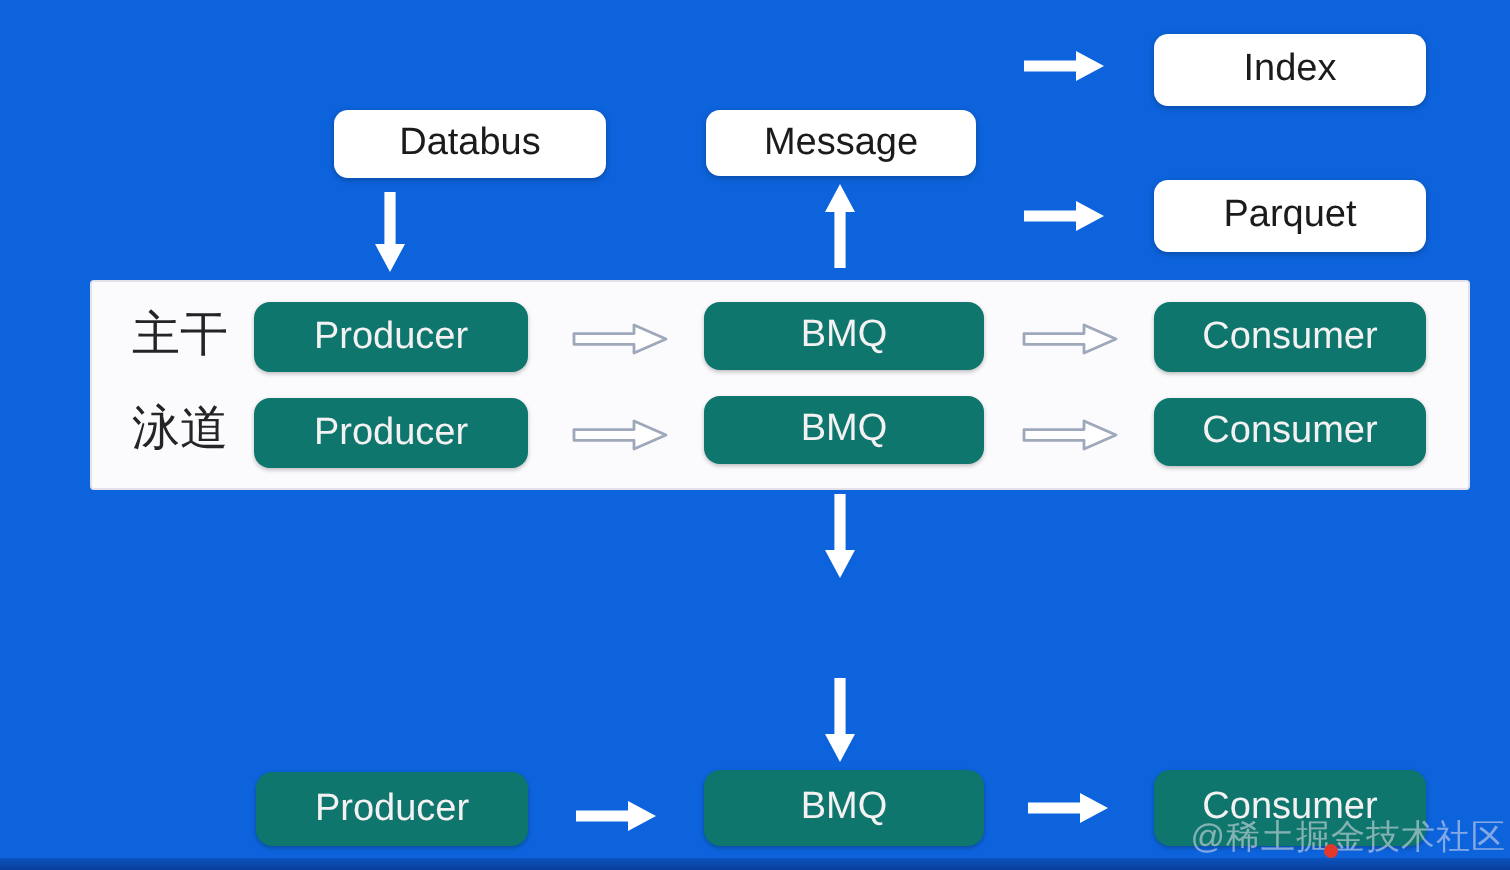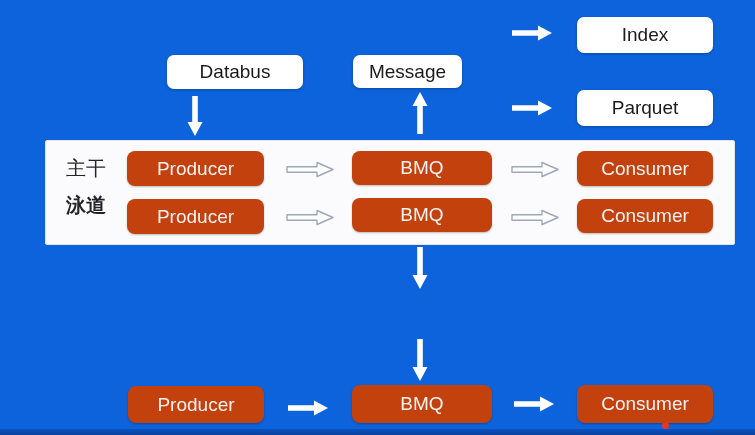--- a/index.html
+++ b/index.html
@@ -5,42 +5,42 @@
   html,body { margin:0; padding:0; background:#000; }
   .stage {
     position:relative; width:755px; height:435px;
     background:#0d63dc; overflow:hidden;
     font-family:"Liberation Sans", sans-serif;
   }
   .node { position:absolute; display:flex; align-items:center; justify-content:center;
           box-sizing:border-box; white-space:nowrap; }
   .wbox { background:#ffffff; border-radius:7px; color:#1b1b1d; font-size:19px;
           box-shadow:0 1px 3px rgba(0,0,0,0.25); }
-  .gbox { background:#c2410c; border-radius:8px; color:#f3f1f1; font-size:19px;
+  .gbox { background:#0f766e; border-radius:8px; color:#f3f1f1; font-size:19px;
           box-shadow:0 1px 2px rgba(0,0,0,0.25); }
   .panel { position:absolute; left:45px; top:140px; width:690px; height:105px;
            background:#fbfafc; border:1px solid #e2e2e8; border-radius:2px;
            box-sizing:border-box; }
-  .lane-label { position:absolute; font-size:20px; color:#242428; font-weight:500;
+  .lane-label { position:absolute; font-size:24px; color:#242428; font-weight:500;
                 height:26px; line-height:26px; }
   .arrow { position:absolute; }
   .watermark { position:absolute; top:407px; right:2px; font-size:17px;
                color:rgba(228,228,236,0.55); letter-spacing:0.5px; }
   .reddot { position:absolute; left:662px; top:422px; width:7px; height:7px;
             border-radius:50%; background:#e2382c; }
   .bottom-strip { position:absolute; left:0; top:429px; width:755px; height:6px;
                   background:linear-gradient(#0b53c0,#0a3f9c); }
 </style>
 </head>
 <body>
 
 <div class="stage">
 
   <div class="node wbox" style="left:127px; top:55px; width:136px; height:34px;margin-left:40px;">Databus</div>
-  <div class="node wbox" style="left:353px; top:55px; width:109px; height:33px;">Message</div>
+  <div class="node wbox" style="left:353px; top:55px; width:135px; height:33px;">Message</div>
   <div class="node wbox" style="left:577px; top:17px; width:136px; height:36px;">Index</div>
   <div class="node wbox" style="left:577px; top:90px; width:136px; height:36px;">Parquet</div>
 
   <svg class="arrow" style="left:187px; top:96px;" width="16" height="40" viewBox="0 0 16 40">
     <path d="M5.2 0 H10.8 V26 H15.5 L8 40 L0.5 26 H5.2 Z" fill="#ffffff"></path>
   </svg>
   <svg class="arrow" style="left:412px; top:92px;" width="16" height="42" viewBox="0 0 16 42">
     <path d="M8 0 L15.5 14 H10.8 V42 H5.2 V14 H0.5 Z" fill="#ffffff"></path>
   </svg>
   <svg class="arrow" style="left:512px; top:25px;" width="40" height="16" viewBox="0 0 40 16">
@@ -56,21 +56,21 @@
   <div class="node gbox" style="left:127px; top:151px; width:137px; height:35px;">Producer</div>
   <svg class="arrow" style="left:286px; top:161px;" width="48" height="17" viewBox="0 0 48 17">
     <path d="M1 5.8 H31 V1.5 L47 8.5 L31 15.5 V11.2 H1 Z" fill="#ffffff" stroke="#9fa8ba" stroke-width="1.4" stroke-linejoin="round"></path>
   </svg>
   <div class="node gbox" style="left:352px; top:151px; width:140px; height:34px;">BMQ</div>
   <svg class="arrow" style="left:511px; top:161px;" width="48" height="17" viewBox="0 0 48 17">
     <path d="M1 5.8 H31 V1.5 L47 8.5 L31 15.5 V11.2 H1 Z" fill="#ffffff" stroke="#9fa8ba" stroke-width="1.4" stroke-linejoin="round"></path>
   </svg>
   <div class="node gbox" style="left:577px; top:151px; width:136px; height:35px;">Consumer</div>
 
-  <div class="lane-label" style="left:66px; top:192px;font-weight:bold;">泳道</div>
+  <div class="lane-label" style="left:66px; top:202px;">泳道</div>
   <div class="node gbox" style="left:127px; top:199px; width:137px; height:35px;">Producer</div>
   <svg class="arrow" style="left:286px; top:209px;" width="48" height="17" viewBox="0 0 48 17">
     <path d="M1 5.8 H31 V1.5 L47 8.5 L31 15.5 V11.2 H1 Z" fill="#ffffff" stroke="#9fa8ba" stroke-width="1.4" stroke-linejoin="round"></path>
   </svg>
   <div class="node gbox" style="left:352px; top:198px; width:140px; height:34px;">BMQ</div>
   <svg class="arrow" style="left:511px; top:209px;" width="48" height="17" viewBox="0 0 48 17">
     <path d="M1 5.8 H31 V1.5 L47 8.5 L31 15.5 V11.2 H1 Z" fill="#ffffff" stroke="#9fa8ba" stroke-width="1.4" stroke-linejoin="round"></path>
   </svg>
   <div class="node gbox" style="left:577px; top:199px; width:136px; height:34px;">Consumer</div>
 
@@ -84,17 +84,18 @@
   <div class="node gbox" style="left:128px; top:386px; width:136px; height:37px;">Producer</div>
   <svg class="arrow" style="left:288px; top:400px;" width="40" height="16" viewBox="0 0 40 16">
     <path d="M0 5.2 H26 V0.5 L40 8 L26 15.5 V10.8 H0 Z" fill="#ffffff"></path>
   </svg>
   <div class="node gbox" style="left:352px; top:385px; width:140px; height:38px;">BMQ</div>
   <svg class="arrow" style="left:514px; top:396px;" width="40" height="16" viewBox="0 0 40 16">
     <path d="M0 5.2 H26 V0.5 L40 8 L26 15.5 V10.8 H0 Z" fill="#ffffff"></path>
   </svg>
   <div class="node gbox" style="left:577px; top:385px; width:136px; height:38px;">Consumer</div>
 
+  <div class="watermark">@稀土掘金技术社区</div>
   <div class="reddot"></div>
 
   <div class="bottom-strip"></div>
 
 </div>
 
 </body></html>

